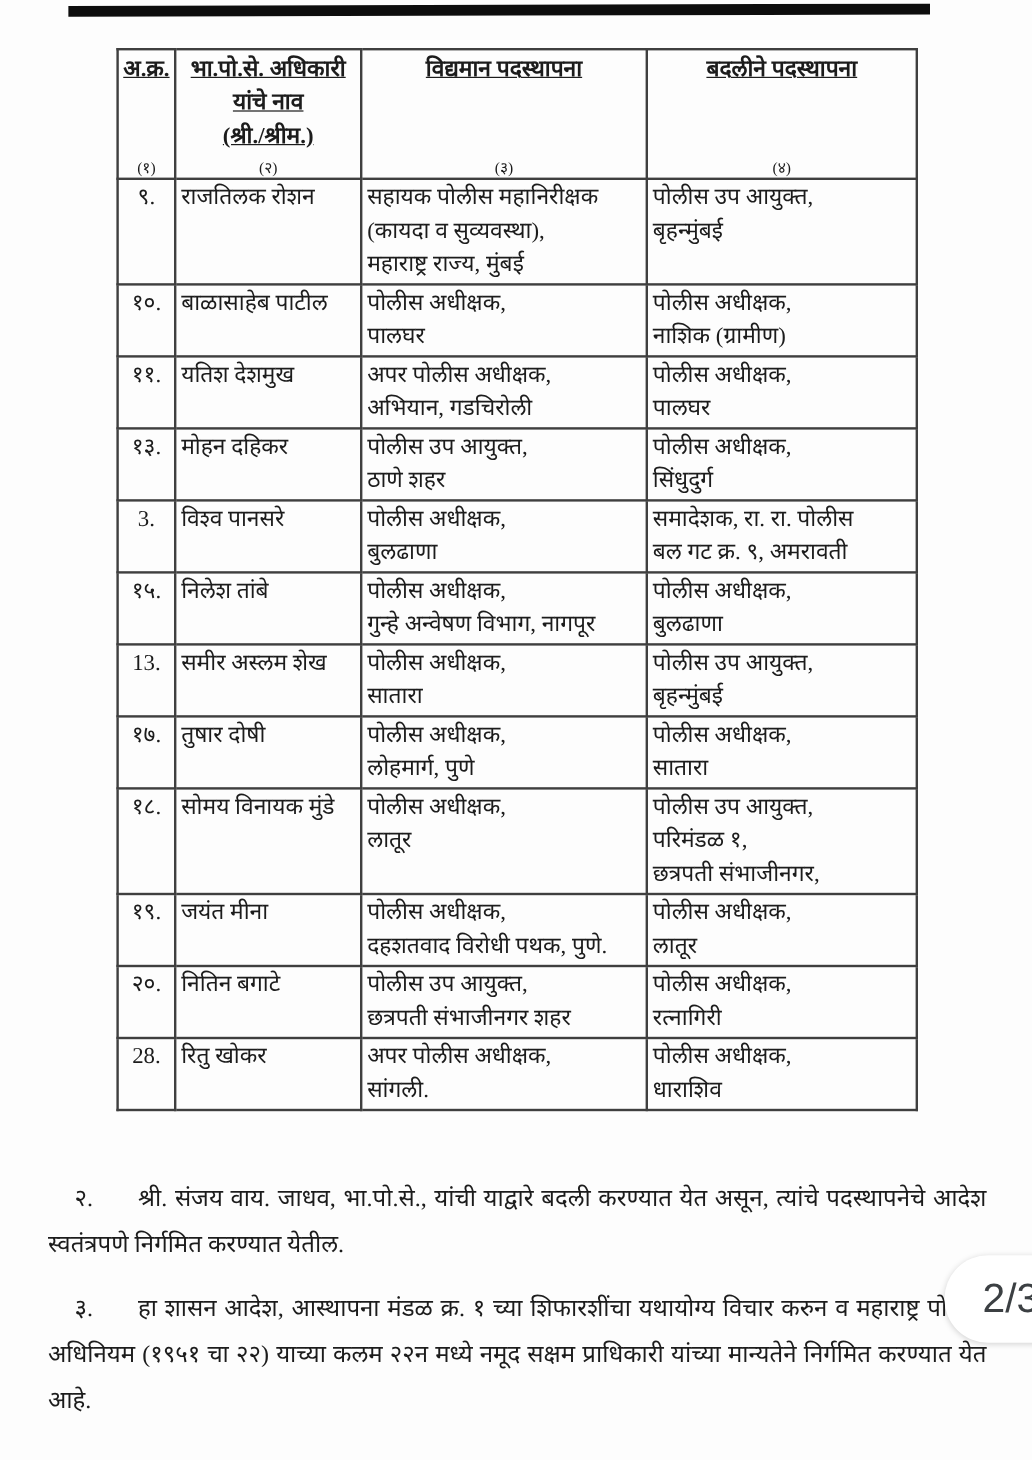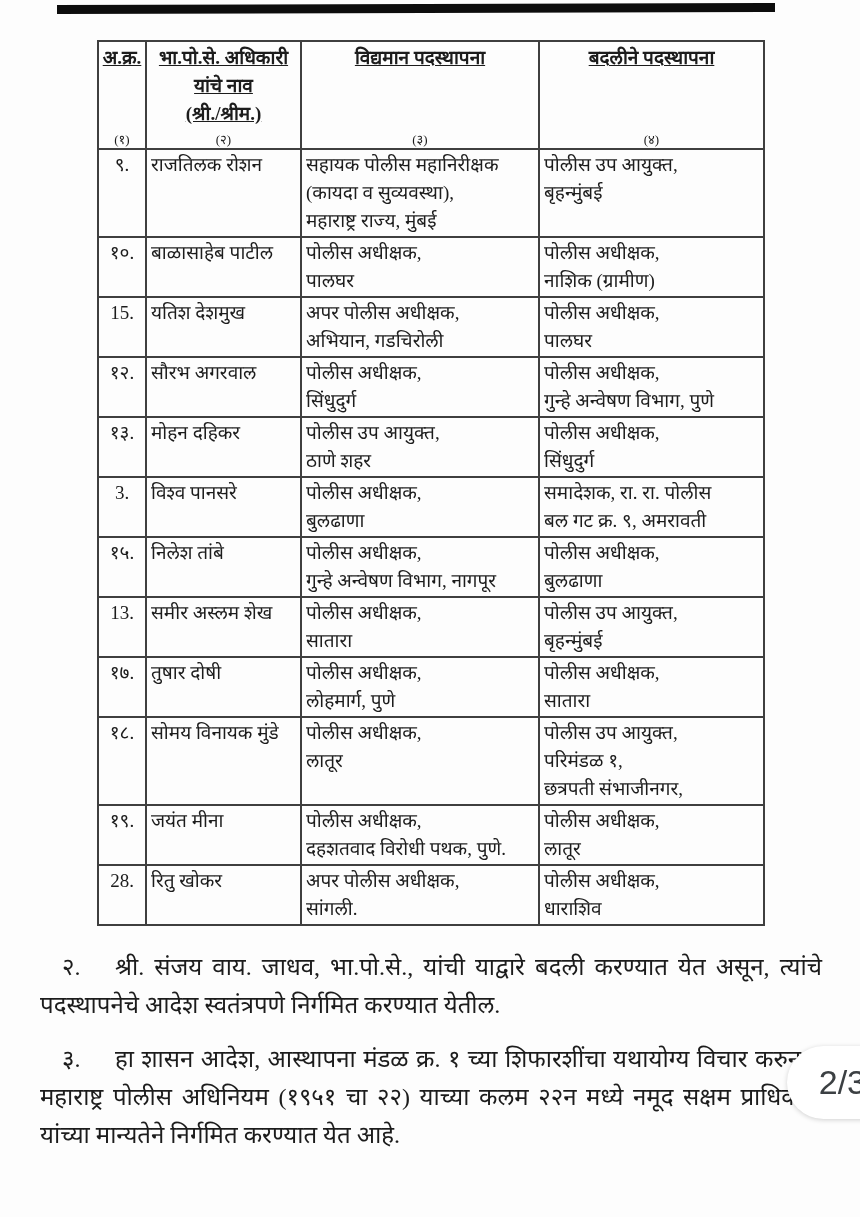--- a/index.html
+++ b/index.html
@@ -61,23 +61,23 @@
     font-size: 13px;
     line-height: 15px;
     text-decoration: none;
   }
   td.c-sr   { text-align: center; }
   td.c-name { text-align: left; padding-left: 8px; margin-top: 45px; }
   td.c-cur, td.c-new { white-space: pre-line; }
   
   .paras {
     position: absolute;
-    left: 40px; top: 948px;
+    left: 40px; top: 980px;
     width: 782px;
-    font-size: 24px;
+    font-size: 20px;
     line-height: 38px;
     text-align: justify;
   }
   .para { margin: 0 0 16px 0; text-indent: 22px; }
   .para-num { display: inline-block; min-width: 53px; text-indent: 0; }
   
   .page-badge {
     position: absolute;
     top: 1046px; right: -38px;
     background: #ffffff;
@@ -147,36 +147,28 @@
     <tr>
       <td class="c-sr">१०.</td>
       <td class="c-name">बाळासाहेब पाटील</td>
       <td class="c-cur">पोलीस अधीक्षक,
 पालघर</td>
       <td class="c-new">पोलीस अधीक्षक,
 नाशिक (ग्रामीण)</td>
     </tr>
 
     <tr>
-      <td class="c-sr">15.</td>
+      <td class="c-sr">११.</td>
       <td class="c-name">यतिश देशमुख</td>
       <td class="c-cur">अपर पोलीस अधीक्षक,
 अभियान, गडचिरोली</td>
       <td class="c-new">पोलीस अधीक्षक,
 पालघर</td>
     </tr>
 
-    <tr>
-      <td class="c-sr">१२.</td>
-      <td class="c-name">सौरभ अगरवाल</td>
-      <td class="c-cur">पोलीस अधीक्षक,
-सिंधुदुर्ग</td>
-      <td class="c-new">पोलीस अधीक्षक,
-गुन्हे अन्वेषण विभाग, पुणे</td>
-    </tr>
 
     <tr>
       <td class="c-sr">१३.</td>
       <td class="c-name">मोहन दहिकर</td>
       <td class="c-cur">पोलीस उप आयुक्त,
 ठाणे शहर</td>
       <td class="c-new">पोलीस अधीक्षक,
 सिंधुदुर्ग</td>
     </tr>
 
@@ -228,20 +220,28 @@
 
     <tr>
       <td class="c-sr">१९.</td>
       <td class="c-name">जयंत मीना</td>
       <td class="c-cur">पोलीस अधीक्षक,
 दहशतवाद विरोधी पथक, पुणे.</td>
       <td class="c-new">पोलीस अधीक्षक,
 लातूर</td>
     </tr>
 
+    <tr>
+      <td class="c-sr">२०.</td>
+      <td class="c-name">नितिन बगाटे</td>
+      <td class="c-cur">पोलीस उप आयुक्त,
+छत्रपती संभाजीनगर शहर</td>
+      <td class="c-new">पोलीस अधीक्षक,
+रत्नागिरी</td>
+    </tr>
 
     <tr>
       <td class="c-sr">28.</td>
       <td class="c-name">रितु खोकर</td>
       <td class="c-cur">अपर पोलीस अधीक्षक,
 सांगली.</td>
       <td class="c-new">पोलीस अधीक्षक,
 धाराशिव</td>
     </tr>
   </tbody>

